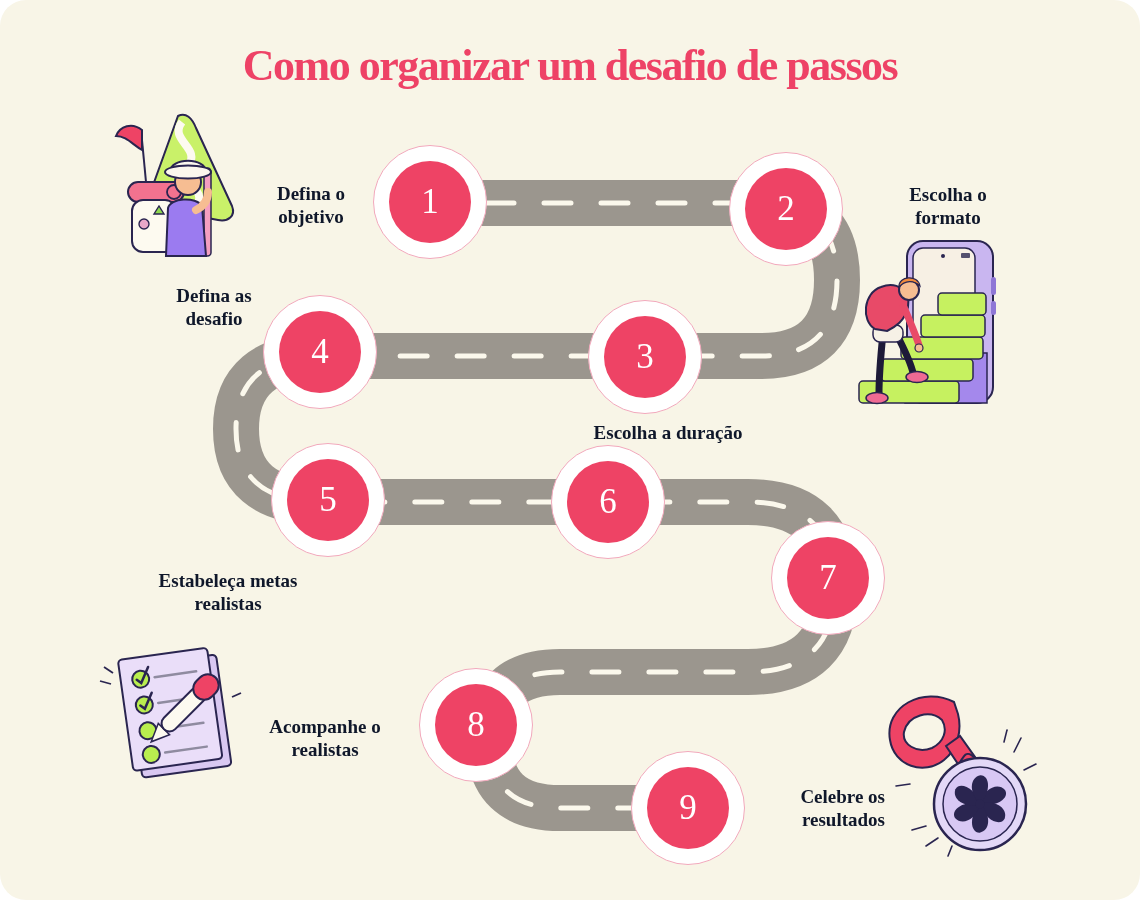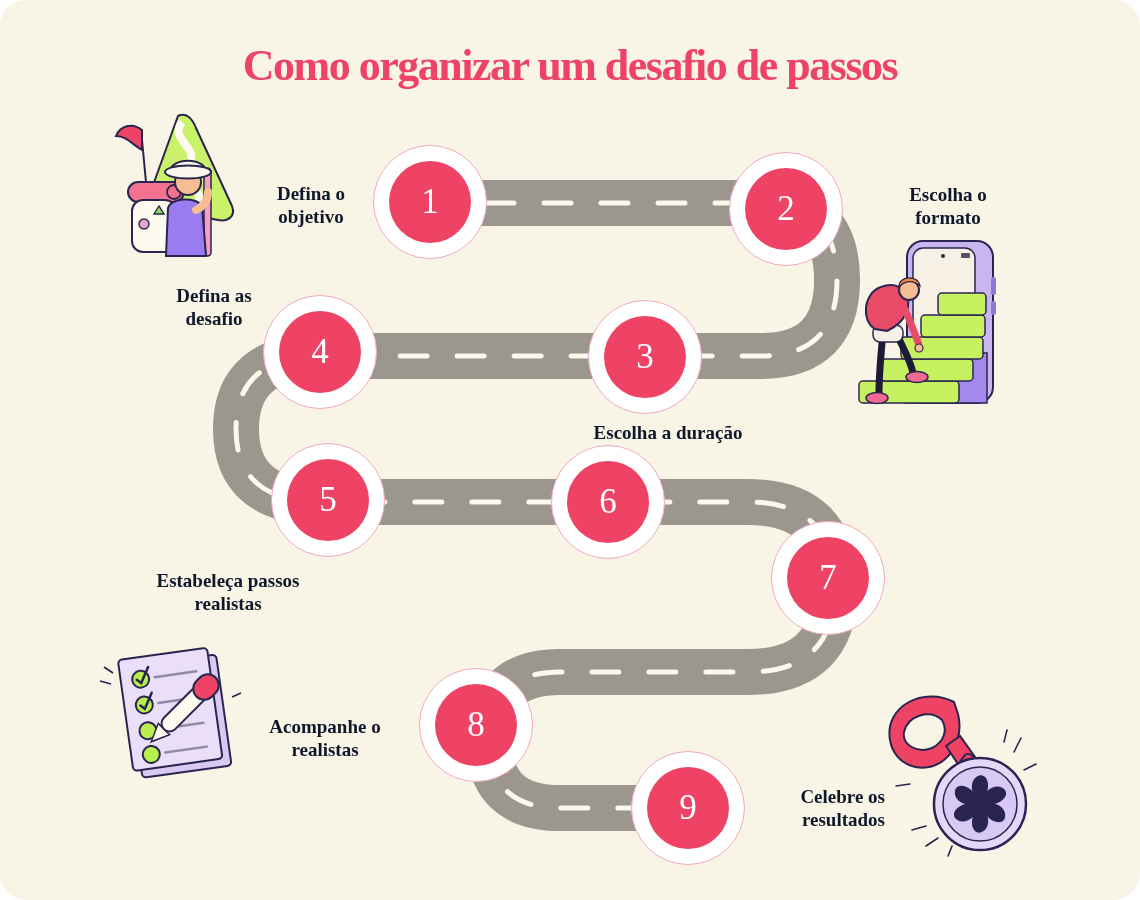--- a/index.html
+++ b/index.html
@@ -207,17 +207,17 @@
   <div class="step-circle c9">
       <div class="inner">
         <span>9</span>
       </div>
     </div>
 
   <div class="label l1">Defina o objetivo</div>
   <div class="label l2">Escolha o formato</div>
   <div class="label l3 nowrap">Escolha a duração</div>
   <div class="label l4">Defina as desafio</div>
-  <div class="label l5">Estabeleça passos realistas</div>
+  <div class="label l5">Estabeleça metas realistas</div>
   <div class="label l8">Acompanhe o realistas</div>
   <div class="label l9">Celebre os resultados</div>
 
 </div>
 
 </body></html>

